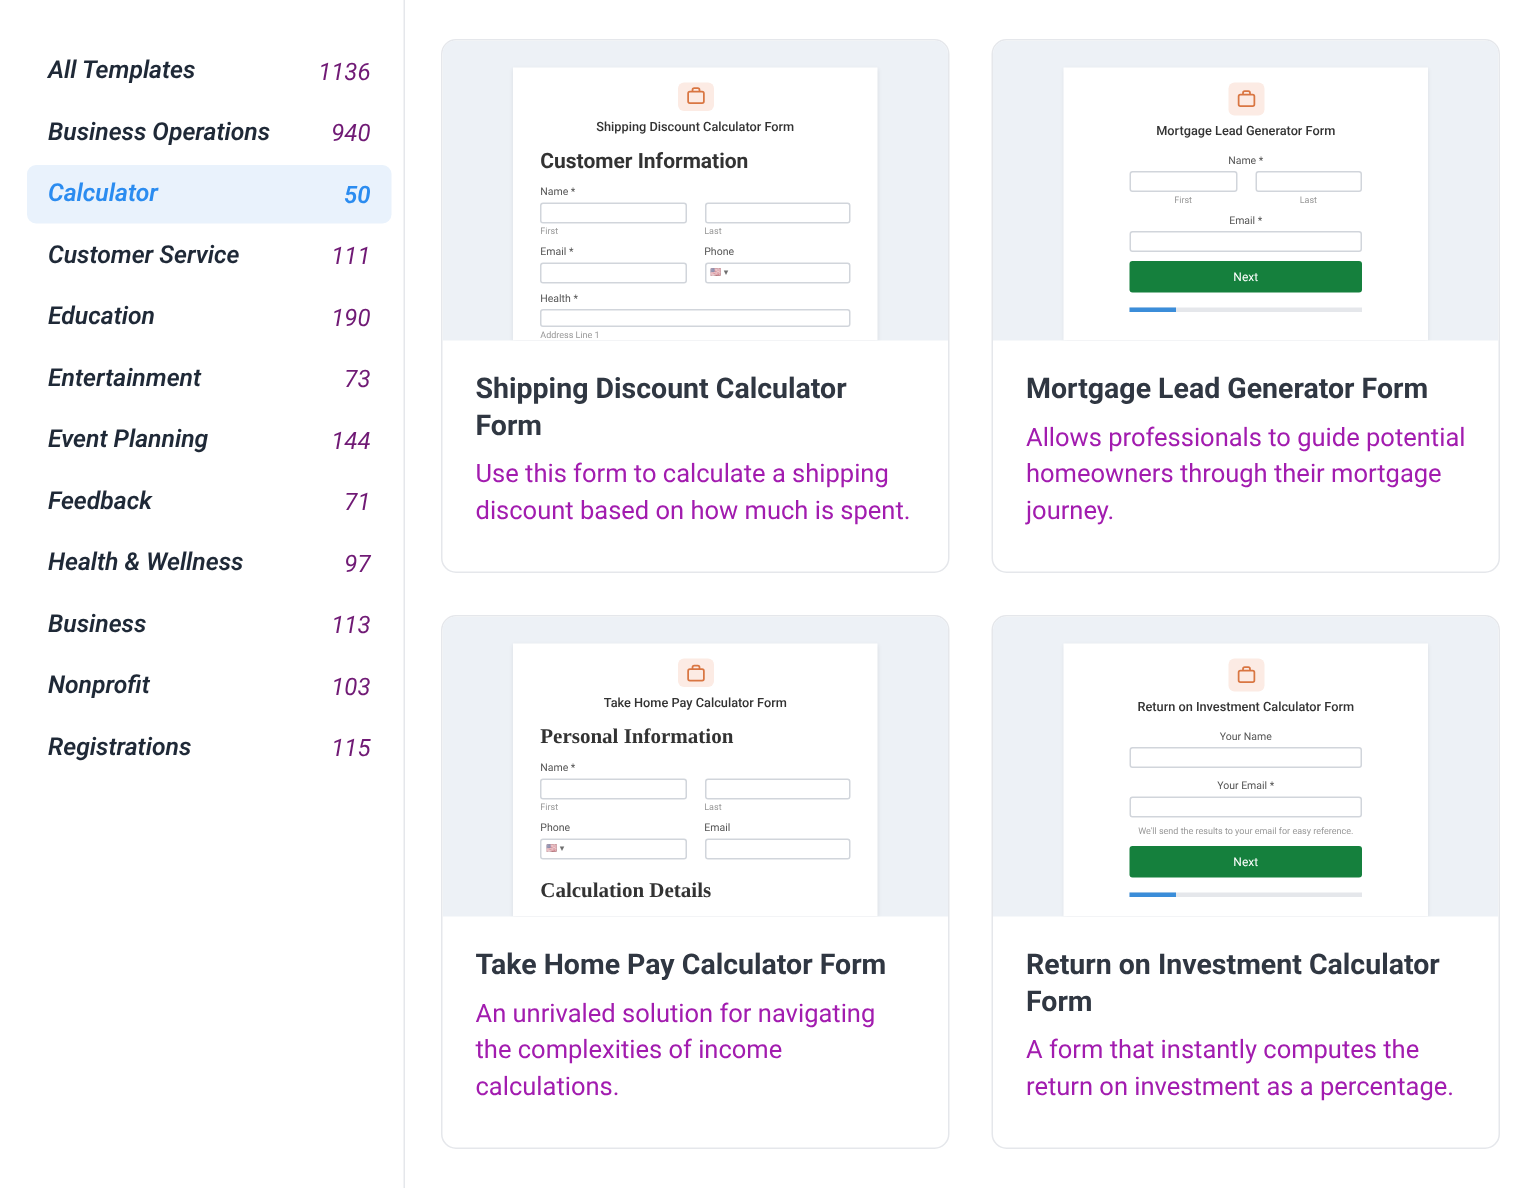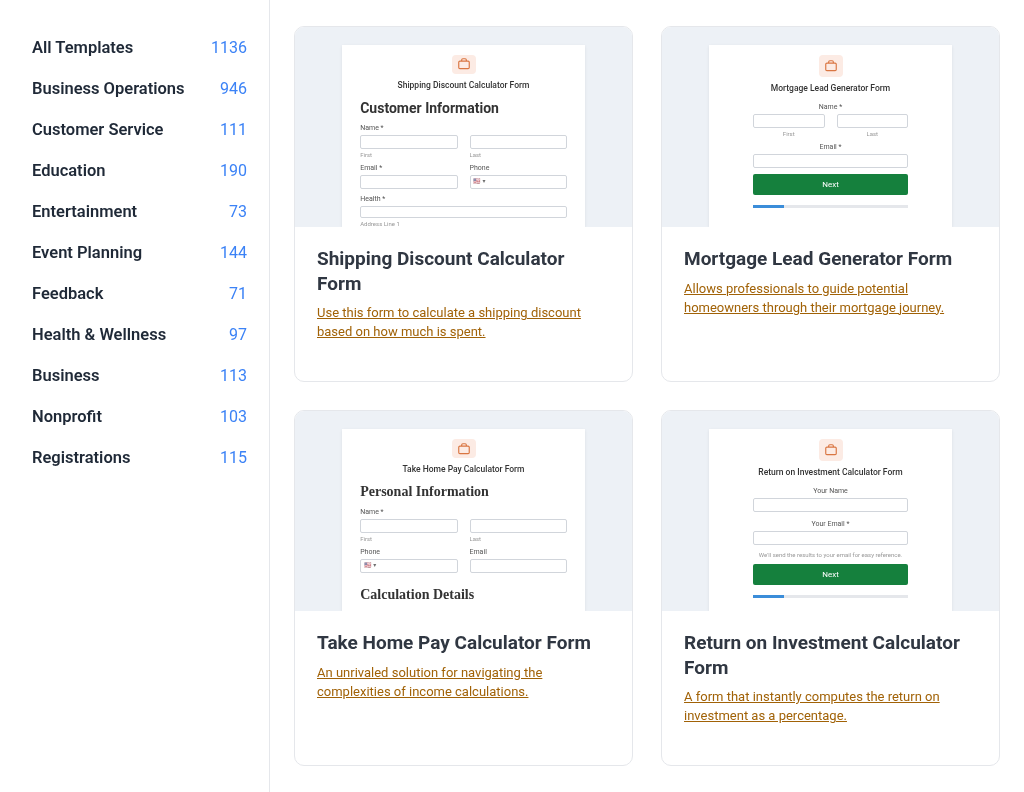--- a/index.html
+++ b/index.html
@@ -17,29 +17,30 @@
       border-right: 1px solid #e5e7eb;
     }
     .sidebar-item {
       display: flex;
       justify-content: space-between;
       align-items: flex-start;
       padding: 10px 14px;
       border-radius: 6px;
       cursor: pointer;
       margin-bottom: 2px;
+      font-style: italic;
     }
     .sidebar-item .label {
       font-size: 16.5px;
       font-weight: 600;
       color: #1f2937;
     }
     .sidebar-item .count {
       font-size: 16px;
-      color: #3b82f6;
+      color: #701a75;
     }
     .sidebar-item.active {
       background: #e9f2fc;
     }
     .sidebar-item.active .label {
       color: #2b8cf0;
     }
     .sidebar-item.active .count {
       color: #2b8cf0;
       font-weight: 600;
@@ -142,38 +143,41 @@
       padding: 20px 22px 22px;
     }
     .card-title {
       font-size: 19px;
       font-weight: 700;
       color: #303742;
       margin-bottom: 8px;
       line-height: 1.3;
     }
     .card-desc {
-      font-size: 13px;
-      color: #a16207;
+      font-size: 17px;
+      color: #a21caf;
       line-height: 1.45;
-      text-decoration: underline;
     }
     .center-col { width: 75%; margin: 0 auto; }
   </style>
 </head>
 <body>
 
 <nav class="sidebar" id="sidebar">
     <div class="sidebar-item">
       <span class="label">All Templates</span>
       <span class="count">1136</span>
     </div>
     <div class="sidebar-item">
       <span class="label">Business Operations</span>
-      <span class="count">946</span>
+      <span class="count">940</span>
+    </div>
+    <div class="sidebar-item active">
+      <span class="label">Calculator</span>
+      <span class="count">50</span>
     </div>
     <div class="sidebar-item">
       <span class="label">Customer Service</span>
       <span class="count">111</span>
     </div>
     <div class="sidebar-item">
       <span class="label">Education</span>
       <span class="count">190</span>
     </div>
     <div class="sidebar-item">

